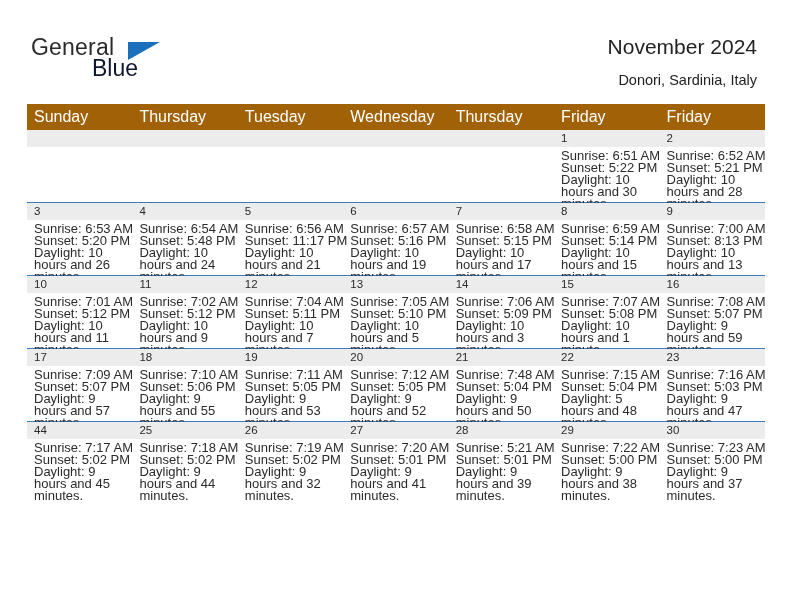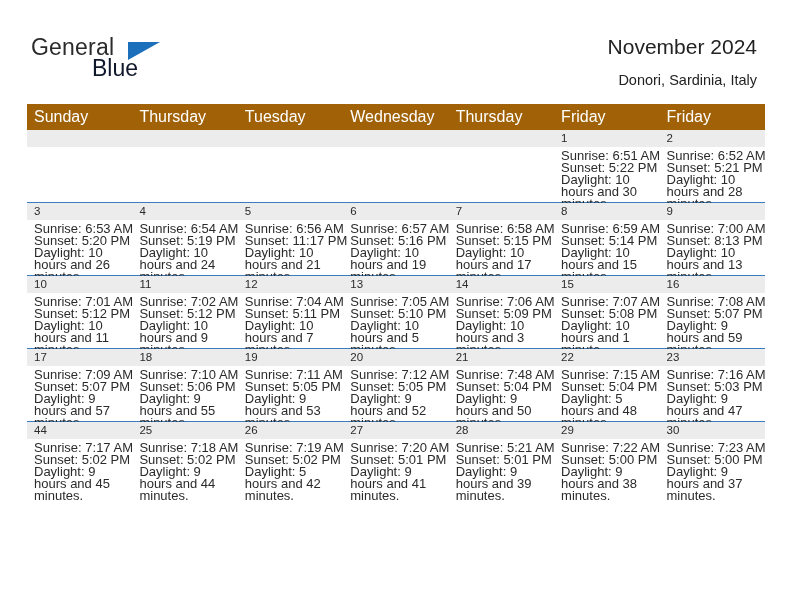--- a/index.html
+++ b/index.html
@@ -231,21 +231,21 @@
                 <div>Sunset: 5:20 PM</div>
                 <div class="daylight-line">Daylight: 10 hours and 26 minutes.</div>
               </div>
             </div>
           </td>
           <td>
             <div class="daycell">
               <div class="daynum-band">4</div>
               <div class="dayinfo">
                 <div>Sunrise: 6:54 AM</div>
-                <div>Sunset: 5:19 PM</div>
+                <div>Sunset: 5:48 PM</div>
                 <div class="daylight-line">Daylight: 10 hours and 24 minutes.</div>
               </div>
             </div>
           </td>
           <td>
             <div class="daycell">
               <div class="daynum-band">5</div>
               <div class="dayinfo">
                 <div>Sunrise: 6:56 AM</div>
                 <div>Sunset: 11:17 PM</div>
@@ -458,21 +458,21 @@
                 <div class="daylight-line">Daylight: 9 hours and 44 minutes.</div>
               </div>
             </div>
           </td>
           <td>
             <div class="daycell">
               <div class="daynum-band">26</div>
               <div class="dayinfo">
                 <div>Sunrise: 7:19 AM</div>
                 <div>Sunset: 5:02 PM</div>
-                <div class="daylight-line">Daylight: 5 hours and 42 minutes.</div>
+                <div class="daylight-line">Daylight: 9 hours and 32 minutes.</div>
               </div>
             </div>
           </td>
           <td>
             <div class="daycell">
               <div class="daynum-band">27</div>
               <div class="dayinfo">
                 <div>Sunrise: 7:20 AM</div>
                 <div>Sunset: 5:01 PM</div>
                 <div class="daylight-line">Daylight: 9 hours and 41 minutes.</div>

